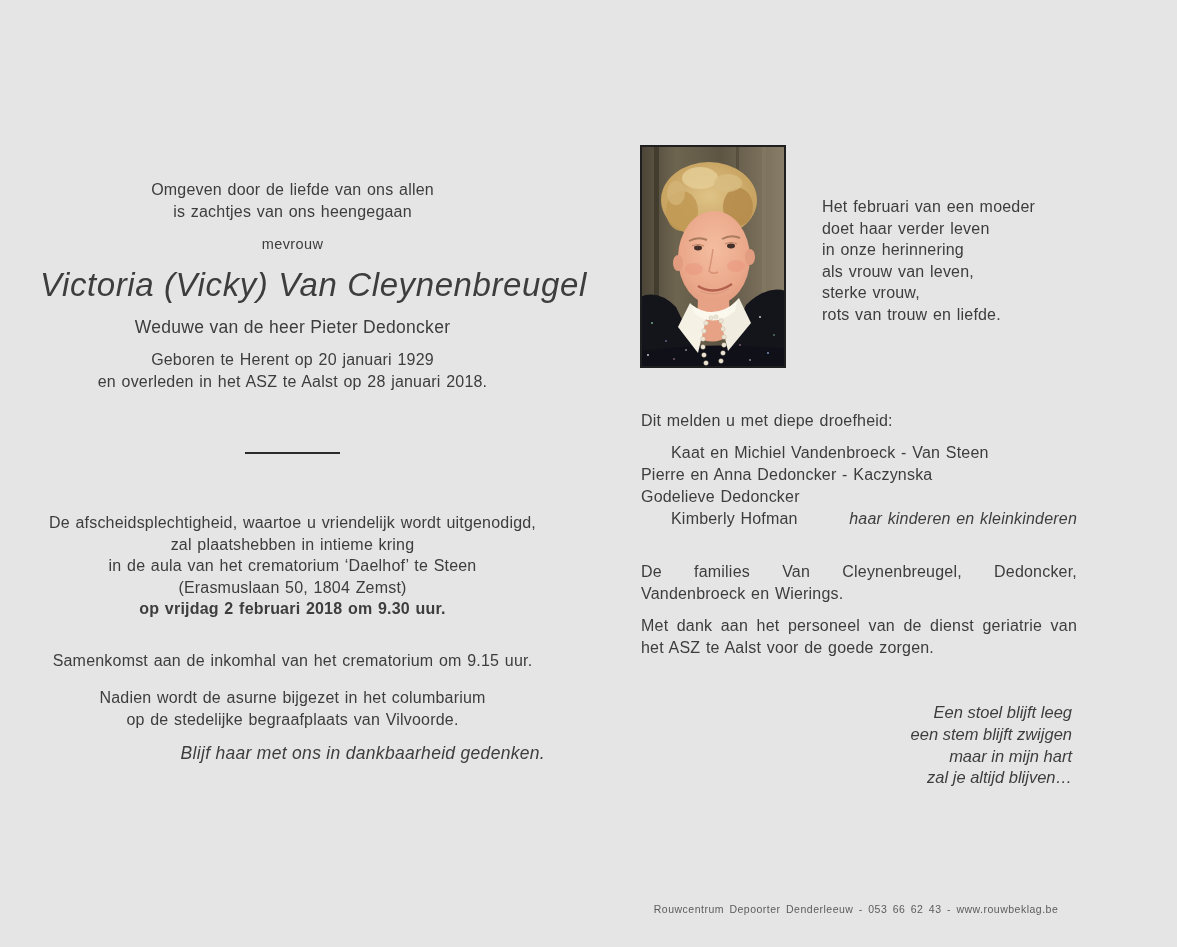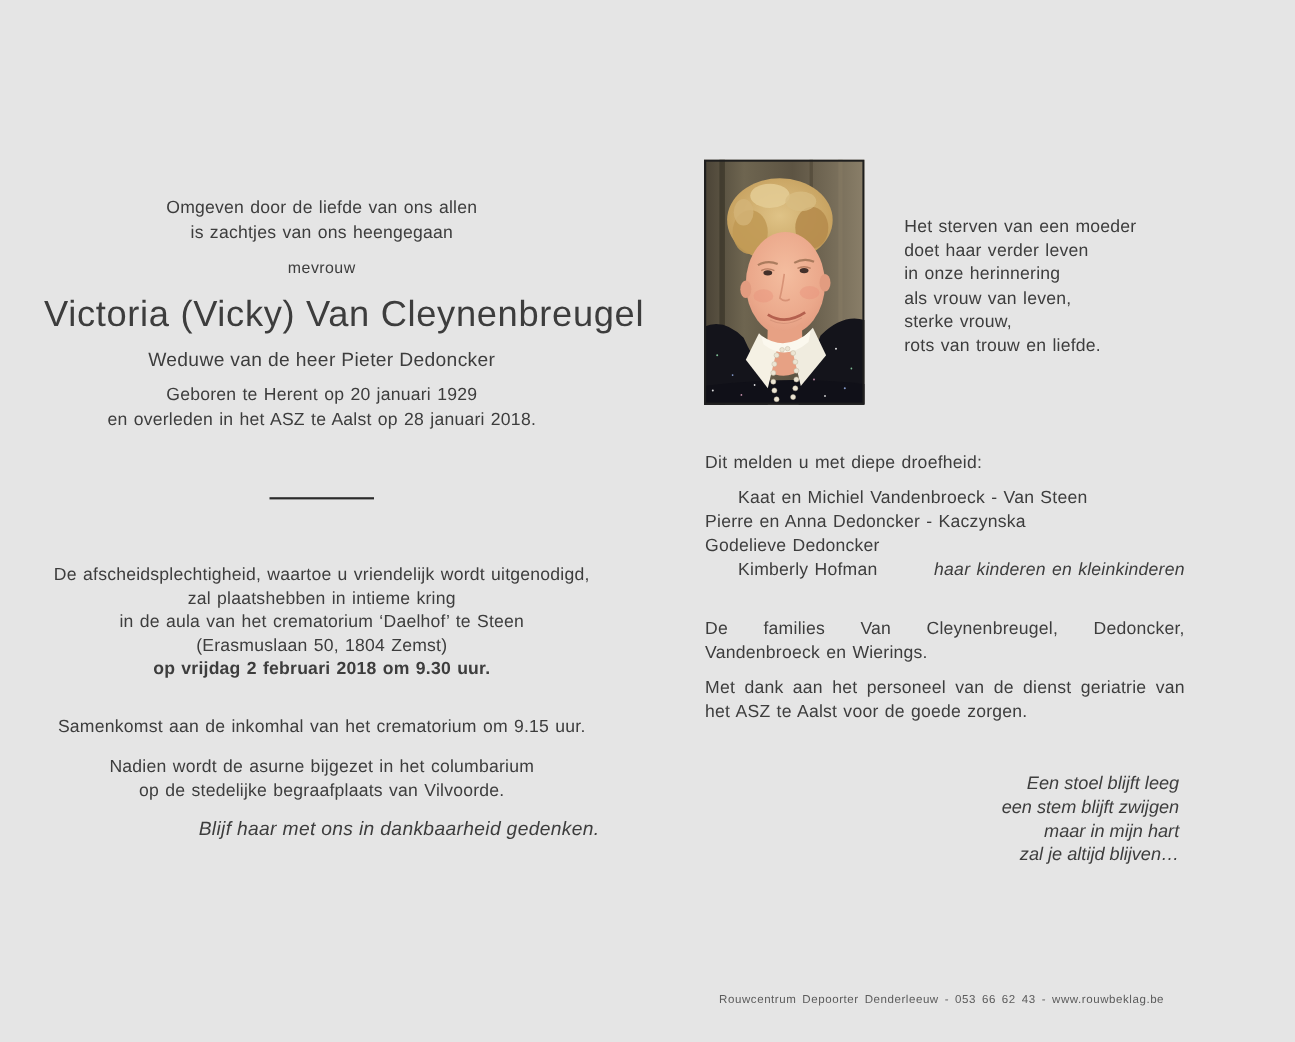--- a/index.html
+++ b/index.html
@@ -8,21 +8,21 @@
     width:1177px;height:947px;
     background:#e5e5e5;
     font-family:"Liberation Sans", sans-serif;
     color:#3d3d3d;
     overflow:hidden;
   }
   .abs{position:absolute;}
   .c{text-align:center;}
   .body-text{font-size:16px;line-height:21.5px;letter-spacing:.2px;word-spacing:1px;font-weight:300;}
   .small-text{font-size:14.5px;letter-spacing:.4px;font-weight:300;}
-  .name-text{font-size:33px;letter-spacing:.6px;font-weight:300;white-space:nowrap;}
+  .name-text{font-size:33px;letter-spacing:.6px;font-weight:300;white-space:nowrap;font-style:italic;}
   .sub-text{font-size:17.5px;letter-spacing:.3px;font-weight:300;}
   .bold-line{font-weight:bold;letter-spacing:.2px;}
   .italic{font-style:italic;text-align:right;}
   .divider{height:2px;background:#2b2b2b;}
   .left-col{left:40px;width:505px;}
   .right-col-left{left:641px;width:436px;}
   .justify{text-align:justify;}
   .family-row{position:relative;line-height:22px;}
   .family-row.indent{padding-left:30px;}
   .relation{position:absolute;right:0;top:0;font-style:italic;}
@@ -164,21 +164,21 @@
           <circle cx="81" cy="216" r="2.3"></circle>
         <circle cx="71" cy="173" r="2.1"></circle>
           <circle cx="76" cy="172" r="2.1"></circle>
       </g>
 
       <rect x="1" y="1" width="144" height="221" fill="none" stroke="#1f1f1f" stroke-width="2"></rect>
     </svg>
   </div>
 
   <div class="abs body-text" style="left:822px;top:196px;width:260px;">
-    <div>Het sterven van een moeder</div>
+    <div>Het februari van een moeder</div>
     <div>doet haar verder leven</div>
     <div>in onze herinnering</div>
     <div>als vrouw van leven,</div>
     <div>sterke vrouw,</div>
     <div>rots van trouw en liefde.</div>
   </div>
 
   <div class="abs right-col-left body-text" style="top:410px;">Dit melden u met diepe droefheid:</div>
 
   <div class="abs right-col-left body-text" style="top:442px;">

